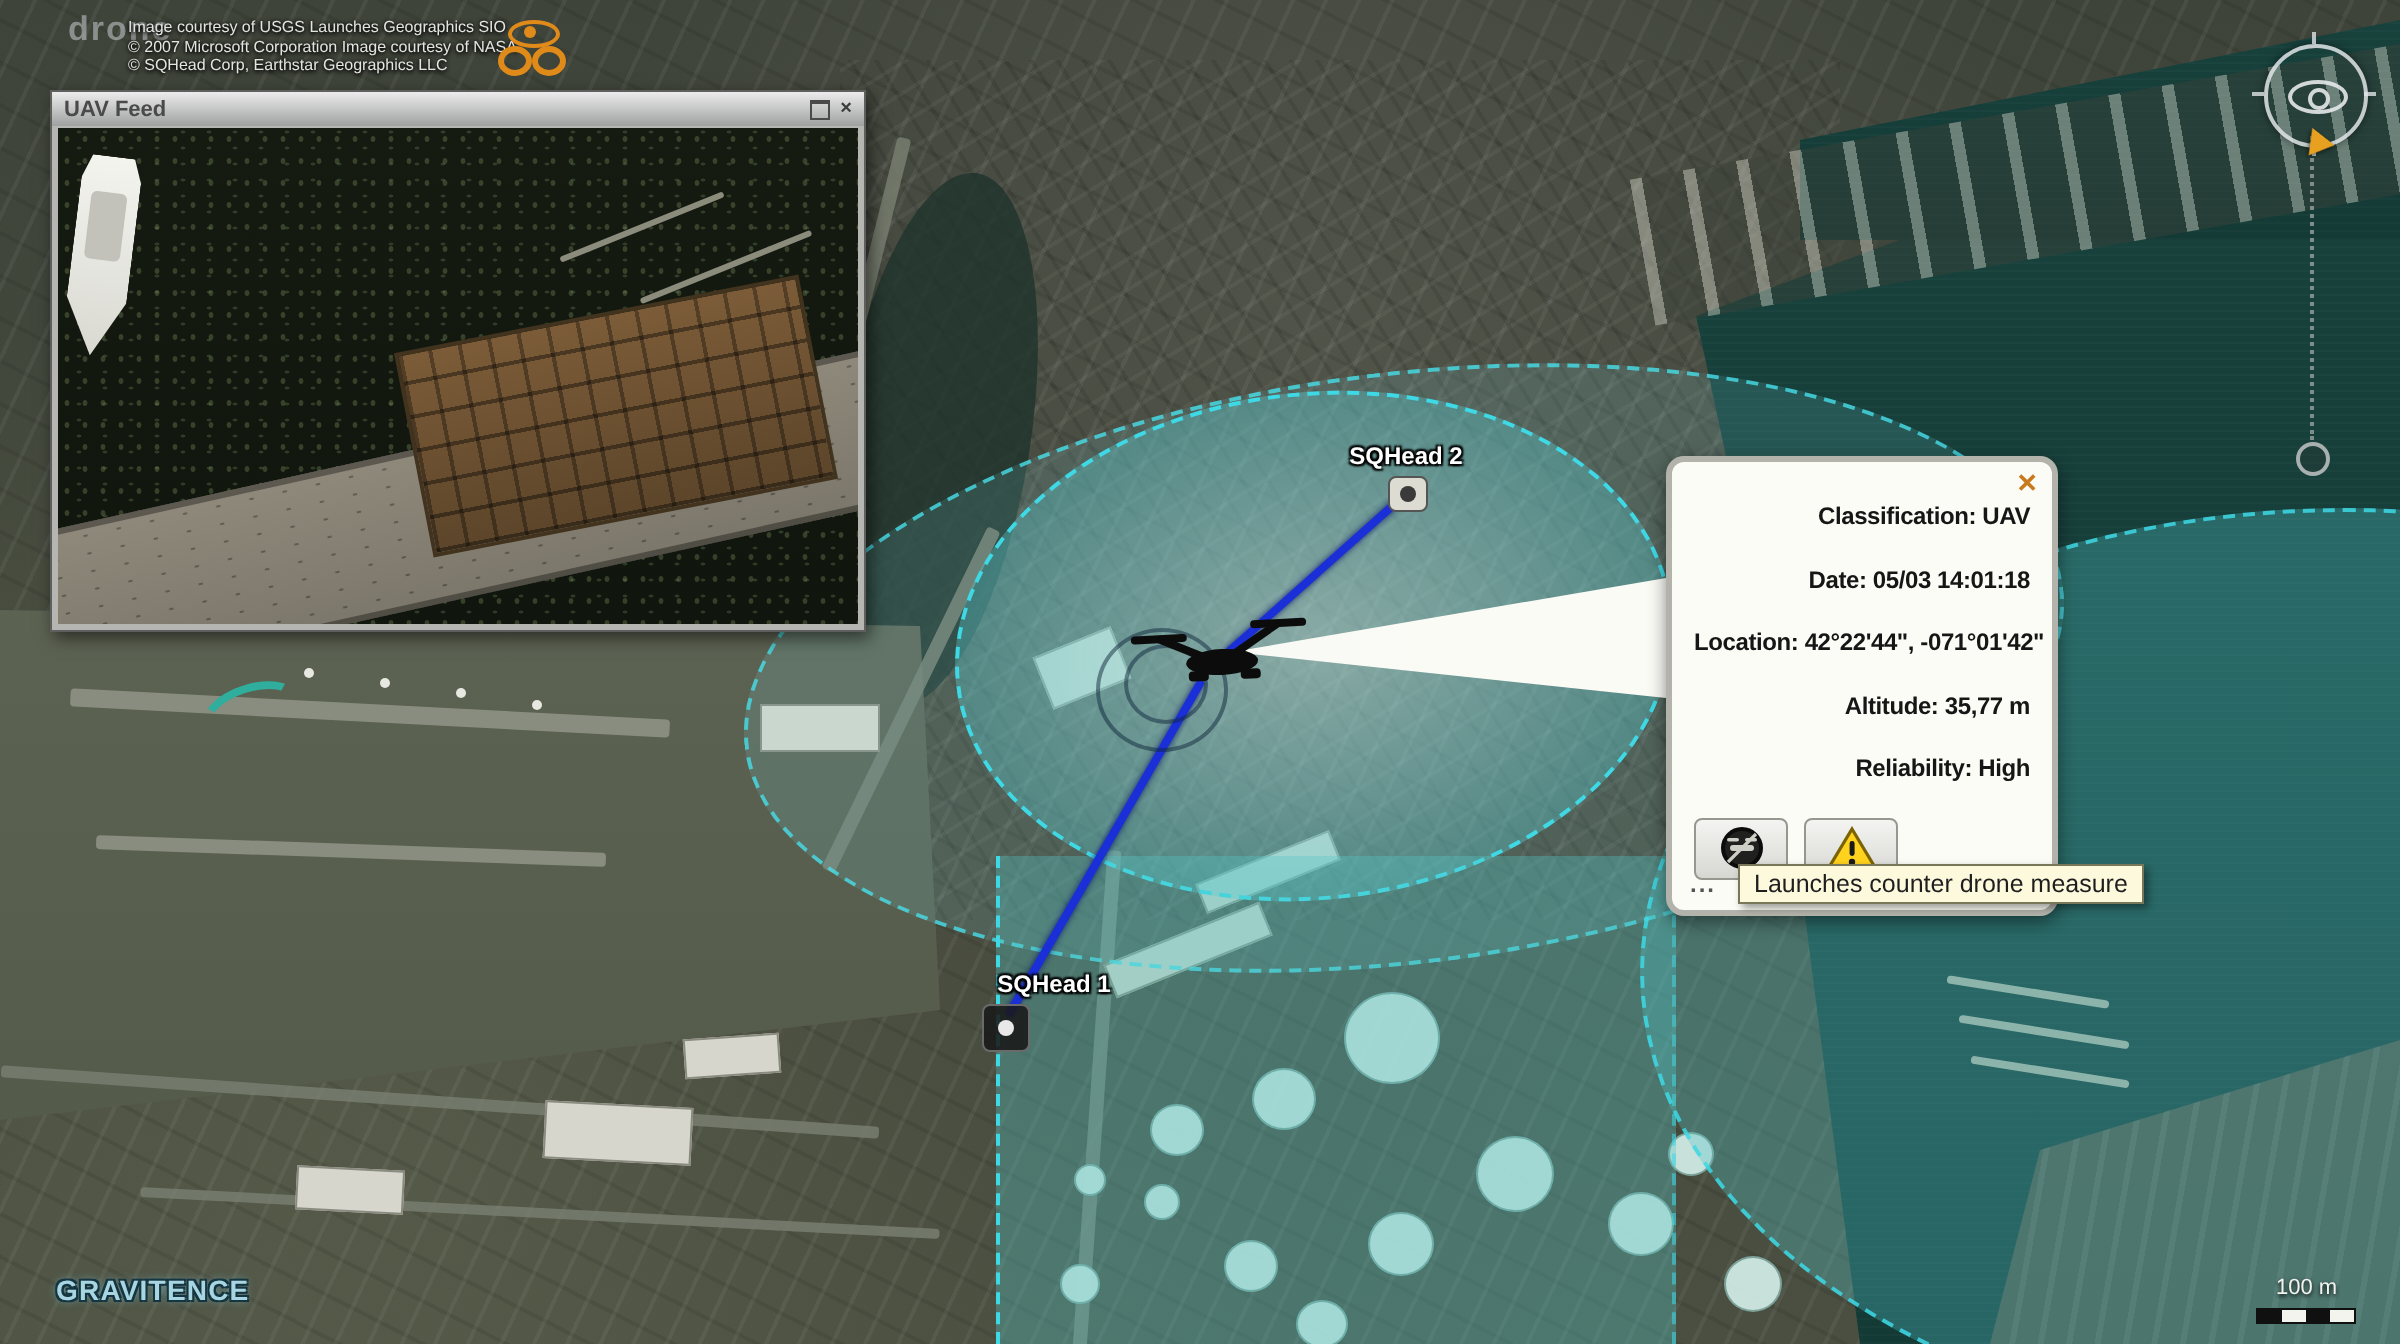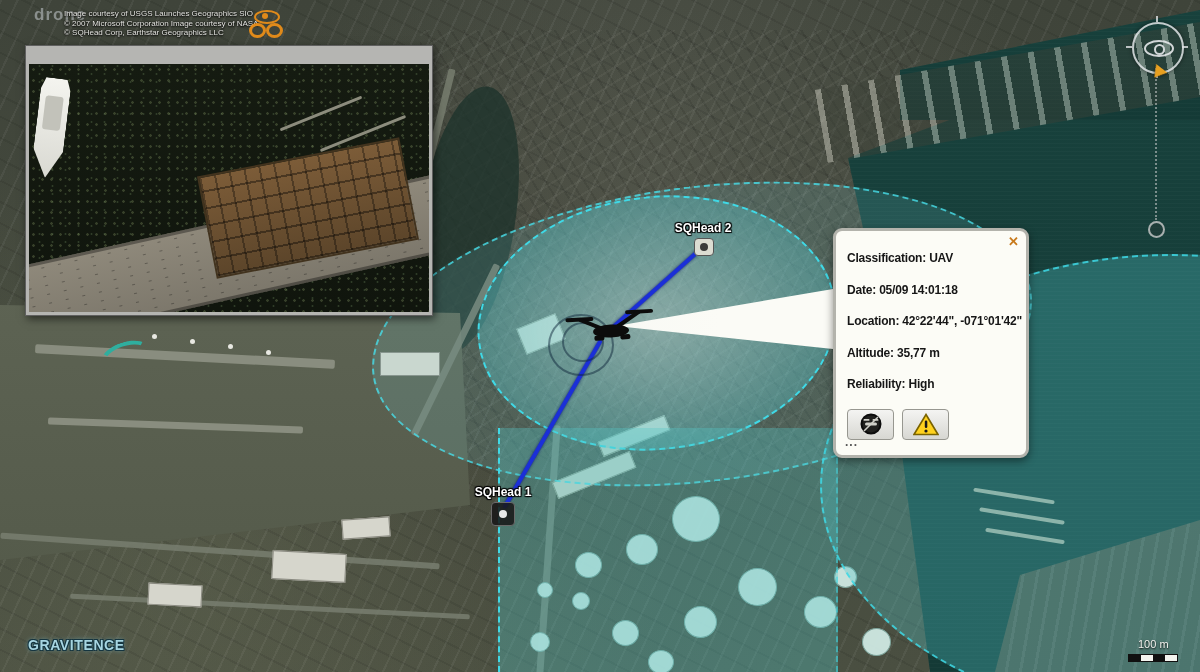--- a/index.html
+++ b/index.html
@@ -132,21 +132,21 @@
   .dotline{left:1155px;top:68px;height:152px;width:0;border-left:2px dotted rgba(205,205,205,.55);}
   .dotline-circle{left:1148px;top:221px;width:13px;height:13px;border-radius:50%;
     border:2px solid rgba(215,215,215,.75);background:rgba(50,50,50,.25);}
 
   
   .info-panel{left:833px;top:228px;width:196px;height:230px;background:#fcfcf6;
     border:3px solid #b3b3ac;border-radius:9px;box-shadow:0 3px 9px rgba(0,0,0,.45);
     padding:20px 11px 8px 11px;box-sizing:border-box;}
   .panel-close{position:absolute;right:7px;top:3px;color:#c87a1c;font-size:13px;font-weight:bold;cursor:pointer;}
   .panel-row{font-size:12px;font-weight:bold;color:#161616;letter-spacing:-.2px;
-    white-space:nowrap;margin-bottom:17.5px;}
+    white-space:nowrap;margin-bottom:17.5px;text-align:right;}
   .panel-buttons{display:flex;gap:8px;margin-top:1px;}
   .pbtn{width:47px;height:31px;border:1px solid #979790;border-radius:4px;
     background:linear-gradient(#f4f4f2,#d7d7d2);display:flex;align-items:center;justify-content:center;
     padding:0;cursor:pointer;}
   .panel-more{position:absolute;left:9px;bottom:6px;color:#555;font-size:12px;font-weight:bold;letter-spacing:1px;}
   .tooltip{left:869px;top:432px;background:#fdf9dd;border:1px solid #77775a;
     padding:2px 7px;font-size:12.5px;color:#1e1e1e;box-shadow:2px 2px 4px rgba(0,0,0,.4);white-space:nowrap;}
 
   
   .scale-label{left:1138px;top:638px;font-size:11px;color:#f2f2ee;text-shadow:0 1px 2px #000;}
@@ -230,26 +230,32 @@
     <line x1="76" y1="5" x2="52" y2="20" stroke="#0c0c0c" stroke-width="4"></line>
     <ellipse cx="47" cy="23" rx="18" ry="6.5" fill="#0c0c0c"></ellipse>
     <rect x="30" y="27" width="10" height="5" rx="2" fill="#0c0c0c"></rect>
     <rect x="56" y="27" width="10" height="5" rx="2" fill="#0c0c0c"></rect>
   </svg>
 
   <div class="m-label" style="left:648px;top:221px;">SQHead 2</div>
   <div class="sensor-box" style="left:694px;top:238px;width:18px;height:16px;background:#dcdcd2;border:1px solid #555;">
     <span class="lens" style="background:#3a3a3a;"></span>
   </div>
-  <div class="m-label" style="left:448px;top:485px;">SQHead 1</div>
+  <div class="m-label" style="left:472px;top:485px;">SQHead 1</div>
   <div class="sensor-box" style="left:491px;top:502px;width:22px;height:22px;background:rgba(25,25,25,.88);border:1px solid #6a6a6a;">
     <span class="lens" style="background:#e8e8e8;"></span>
   </div>
 
   <div class="abs uav-win">
+    <div class="uav-title">
+      <span>UAV Feed</span>
+      <span class="sp"></span>
+      <span class="win-restore"></span>
+      <span class="win-close">×</span>
+    </div>
     <div class="uav-body">
       <div class="feed-road"></div>
       <div class="feed-truss"></div>
       <div class="feed-boat">
           <span class="deck"></span>
         </div>
       <div class="feed-pier" style="left:248px;top:48px;width:88px;transform:rotate(-22deg);"></div>
       <div class="feed-pier" style="left:288px;top:68px;width:92px;transform:rotate(-22deg);"></div>
     </div>
   </div>
@@ -274,21 +280,21 @@
     <span class="tick" style="left:27px;top:-3px;width:2px;height:6px;"></span>
     <span class="tick" style="left:27px;top:53px;width:2px;height:6px;"></span>
     <span class="tick" style="left:-3px;top:27px;width:6px;height:2px;"></span>
     <span class="tick" style="left:53px;top:27px;width:6px;height:2px;"></span>
     <div class="arrow"></div>
   </div>
 
   <div class="abs info-panel">
     <span class="panel-close">✕</span>
     <div class="panel-row">Classification: UAV</div>
-    <div class="panel-row">Date: 05/09 14:01:18</div>
+    <div class="panel-row">Date: 05/03 14:01:18</div>
     <div class="panel-row">Location: 42°22'44", -071°01'42"</div>
     <div class="panel-row">Altitude: 35,77 m</div>
     <div class="panel-row">Reliability: High</div>
     <div class="panel-buttons">
       <button class="pbtn">
         <svg width="24" height="24" viewBox="0 0 24 24">
           <circle cx="12" cy="12" r="9.5" fill="#20201e" stroke="#0c0c0c" stroke-width="2"></circle>
           <rect x="6" y="10.5" width="12" height="3" rx="1.5" fill="#cfcfc8"></rect>
           <rect x="4.5" y="7" width="6" height="1.8" rx="0.9" fill="#cfcfc8"></rect>
           <rect x="13.5" y="7" width="6" height="1.8" rx="0.9" fill="#cfcfc8"></rect>
@@ -298,20 +304,21 @@
       <button class="pbtn">
         <svg width="26" height="23" viewBox="0 0 26 23">
           <polygon points="13,1.5 25,21.5 1,21.5" fill="#ffd21e" stroke="#7a6300" stroke-width="1.6"></polygon>
           <rect x="11.8" y="7.5" width="2.5" height="7.5" rx="1.2" fill="#1a1a1a"></rect>
           <circle cx="13" cy="18" r="1.6" fill="#1a1a1a"></circle>
         </svg>
       </button>
     </div>
     <div class="panel-more">...</div>
   </div>
+  <div class="abs tooltip">Launches counter drone measure</div>
 
   <div class="abs scale-label">100 m</div>
   <div class="abs scale-bar">
     <span class="sb-dark"></span>
       <span class="sb-light"></span>
       <span class="sb-dark"></span>
       <span class="sb-light"></span>
   </div>
   <div class="abs watermark">GRAVITENCE</div>
 

